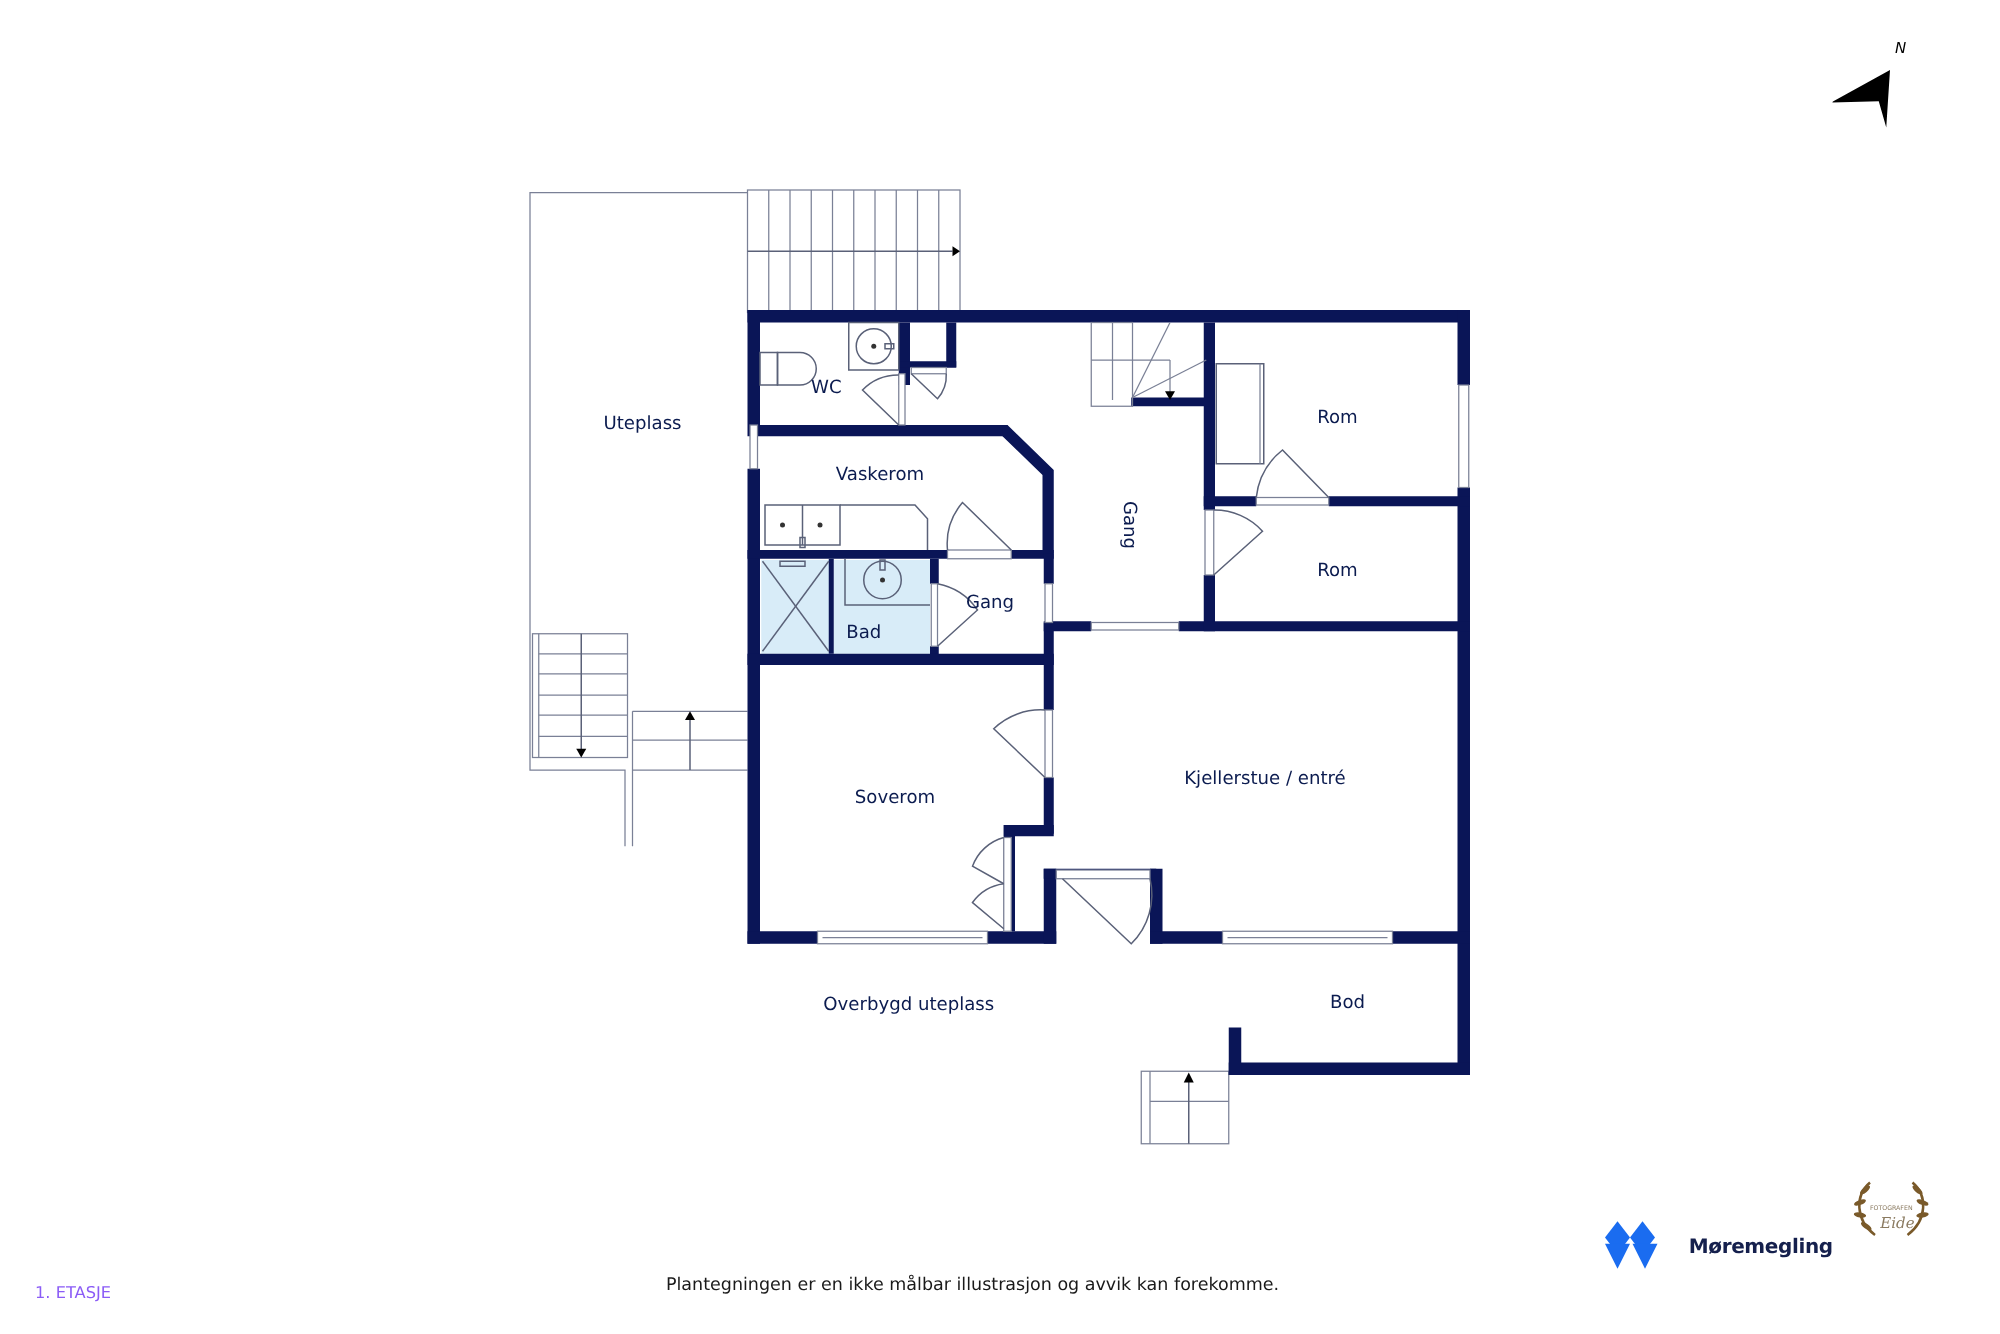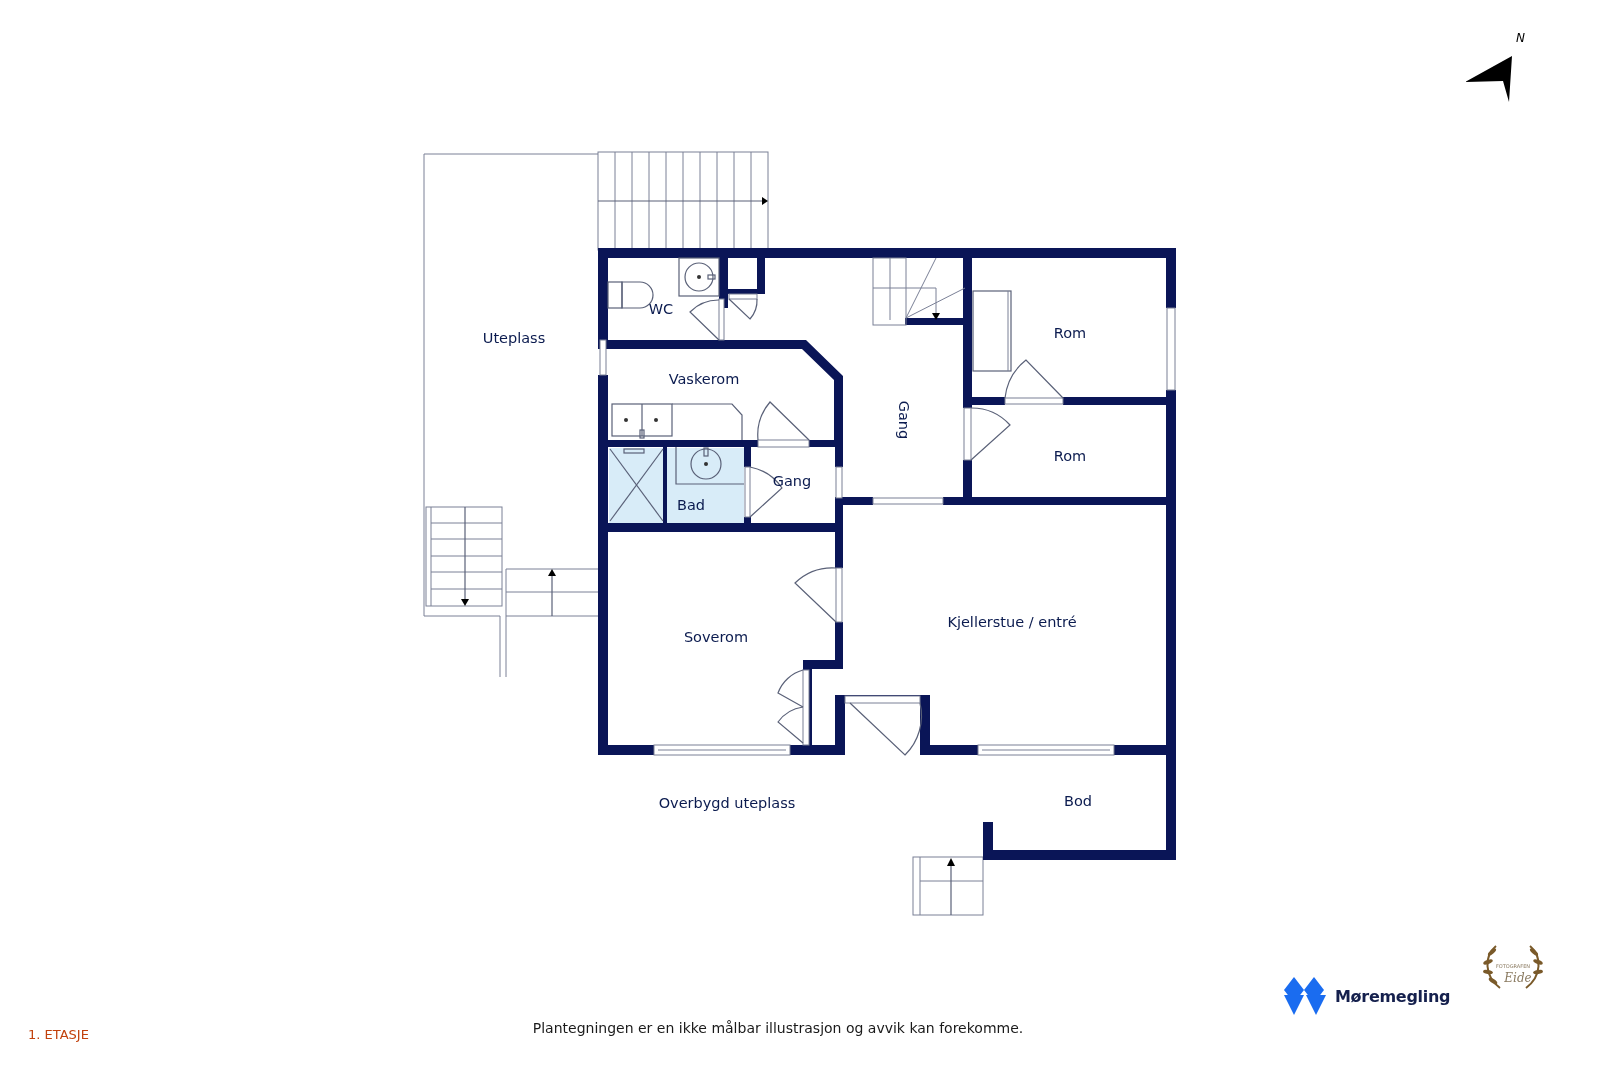--- a/index.html
+++ b/index.html
@@ -5,22 +5,22 @@
   html, body { margin: 0; padding: 0; background: #ffffff; }
   body { width: 1600px; height: 1067px; position: relative; overflow: hidden; font-family: "DejaVu Sans", "Liberation Sans", sans-serif; }
   #plan { position: absolute; left: 0; top: 0; width: 1600px; height: 1067px; }
   .lbl { font-family: "DejaVu Sans", "Liberation Sans", sans-serif; font-size: 14.5px; fill: #0b1b4f; }
   .wall { fill: #0a1557; }
   .thin { fill: none; stroke: #5a6178; stroke-width: 1.2; }
   .thin2 { fill: none; stroke: #7a8096; stroke-width: 1; }
   .win { fill: #ffffff; stroke: #7a8096; stroke-width: 1; }
   .bath { fill: #d8ecf8; }
   .footer-note { position: absolute; left: 0; width: 1556px; top: 1020px; text-align: center; font-size: 14px; color: #1a1a1a; font-family: "DejaVu Sans", "Liberation Sans", sans-serif; }
-  .floor-label { position: absolute; left: 28px; top: 1027px; font-size: 13px; color: #c2410c; font-family: "DejaVu Sans", "Liberation Sans", sans-serif; }
-  .brand { position: absolute; left: 1283px; top: 975px; display: flex; align-items: center; gap: 8px; }
+  .floor-label { position: absolute; left: 28px; top: 1027px; font-size: 13px; color: #8b5cf6; font-family: "DejaVu Sans", "Liberation Sans", sans-serif; }
+  .brand { position: absolute; left: 1283px; top: 975px; display: flex; align-items: center; gap: 24px; }
   .brand-name { font-family: "DejaVu Sans", "Liberation Sans", sans-serif; font-size: 16px; font-weight: bold; color: #15204d; letter-spacing: -0.3px; }
   .photo-logo { position: absolute; left: 1478px; top: 938px; width: 70px; height: 60px; }
   .compass { position: absolute; left: 1466px; top: 28px; width: 70px; height: 80px; }
 </style>
 </head>
 <body>
 
 <svg id="plan" viewBox="0 0 1600 1067" xmlns="http://www.w3.org/2000/svg">
 
   <g>

